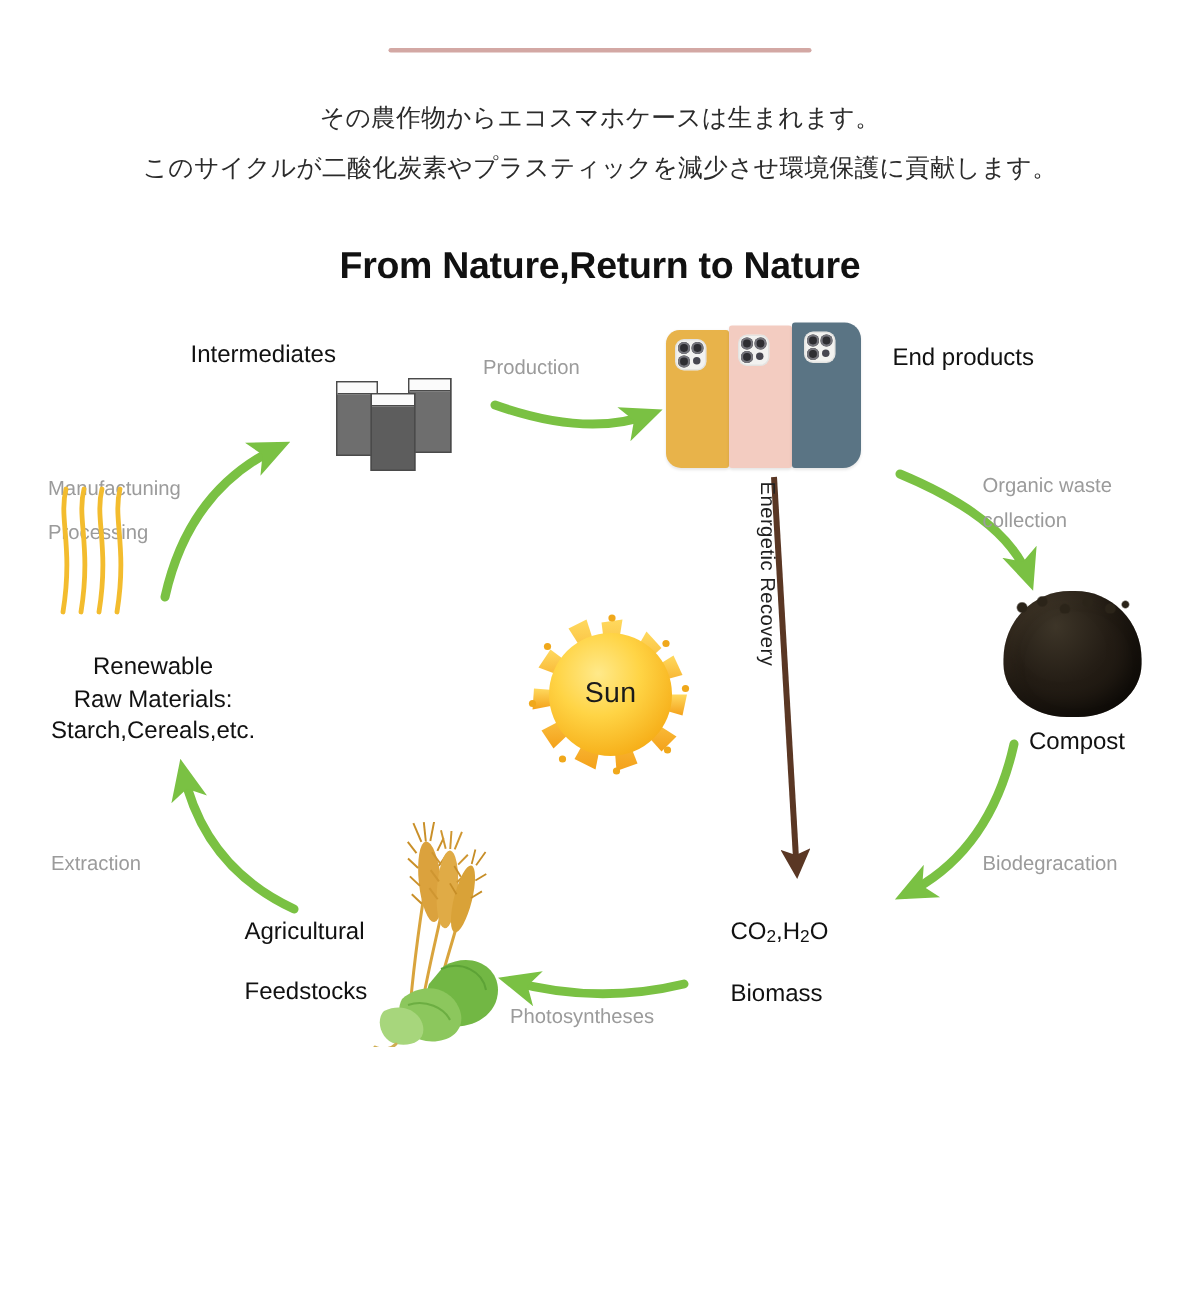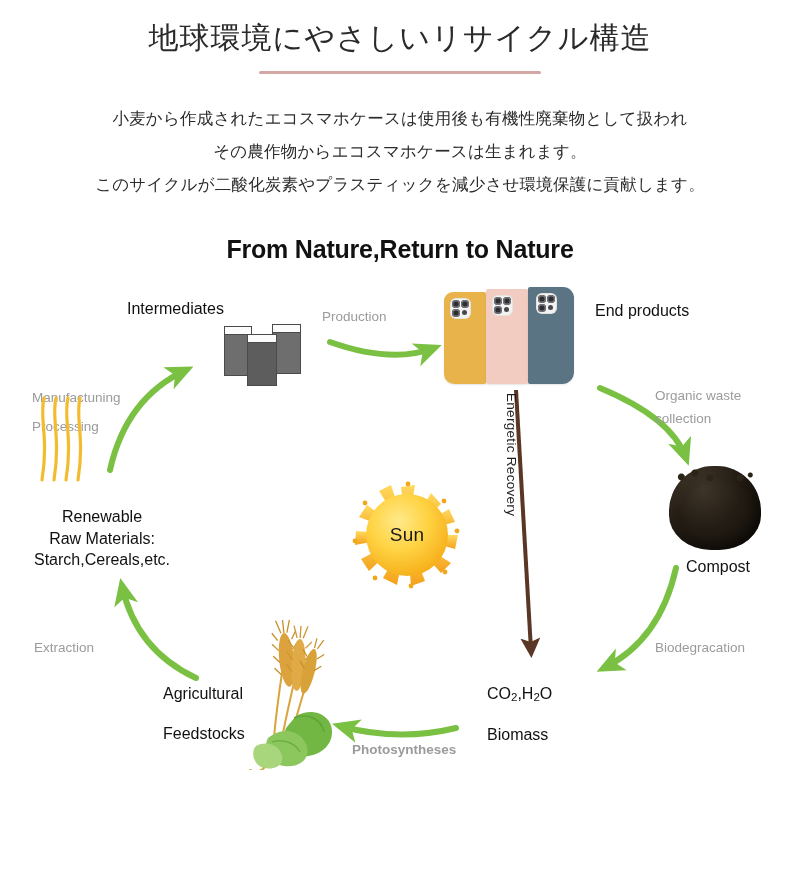--- a/index.html
+++ b/index.html
@@ -95,21 +95,21 @@
   .lbl-renewable     { left: 34px;  top: 238px; text-align: center; }
   .lbl-compost       { left: 686px; top: 288px; }
   .lbl-agri          { left: 163px; top: 415px; }
   .lbl-co2           { left: 487px; top: 415px; }
 
   .lbl-production    { left: 322px; top: 39px; }
   .lbl-manufacturing { left: 32px;  top: 120px; }
   .lbl-organic       { left: 655px; top: 118px; }
   .lbl-extraction    { left: 34px;  top: 370px; }
   .lbl-biodeg        { left: 655px; top: 370px; }
-  .lbl-photo         { left: 352px; top: 472px; font-weight: bold; }
+  .lbl-photo         { left: 340px; top: 472px; }
 
   .sub { font-size: 0.72em; vertical-align: -0.18em; }
 
   
   .phones {
     position: absolute;
     left: 444px;
     top: 18px;
     width: 130px;
     height: 98px;
@@ -243,26 +243,24 @@
     letter-spacing: 0.3px;
     white-space: nowrap;
     transform-origin: left top;
     transform: rotate(90deg);
   }
 </style>
 </head>
 <body>
 
 <div class="header">
-  <h1 class="page-title">地球環境にやさしいリサイクル構造</h1>
   <div class="title-divider"></div>
 </div>
 
 <div class="lead">
-  <span class="lead-line">小麦から作成されたエコスマホケースは使用後も有機性廃棄物として扱われ</span>
   <span class="lead-line">その農作物からエコスマホケースは生まれます。</span>
   <span class="lead-line">このサイクルが二酸化炭素やプラスティックを減少させ環境保護に貢献します。</span>
 </div>
 
 <div class="diagram-title">From Nature,Return to Nature</div>
 
 <div class="diagram">
 
   <svg class="arcs" viewBox="0 0 800 540">
     <defs>

